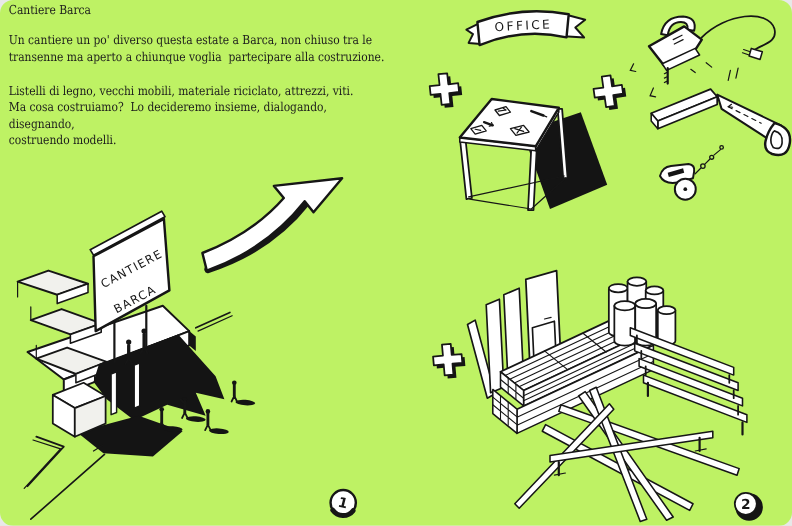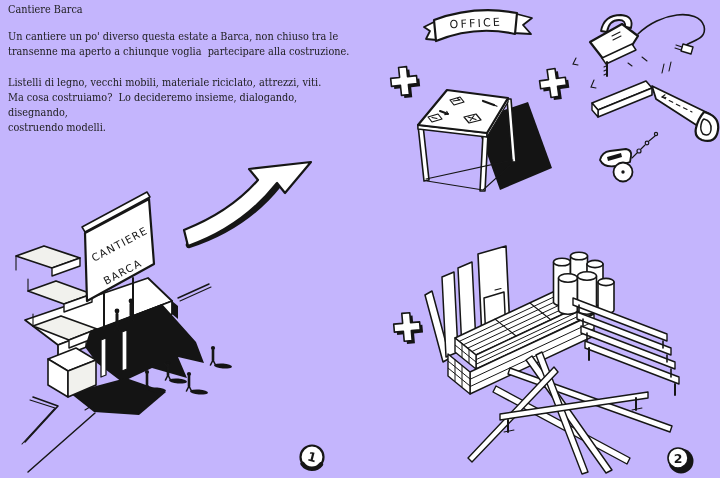--- a/index.html
+++ b/index.html
@@ -1,23 +1,23 @@
 <!DOCTYPE html>
 <html><head>
 <meta charset="utf-8">
 <style>
   html,body{margin:0;padding:0;background:#e8e8e8;}
   .page{
     position:relative;
     width:720px;height:478px;
-    background:#c4b5fd;
+    background:#bef264;
     overflow:hidden;
     font-family:"DejaVu Serif","Liberation Serif",serif;
     color:#1c1c1c;
-    -webkit-user-select:none;user-select:none;
+    -webkit-user-select:none;user-select:none;border-radius:12px;
   }
   .text-block{
     position:absolute;left:8px;top:2px;width:400px;
     transform:scaleX(0.87);transform-origin:0 0;
     font-size:11.2px;line-height:15.2px;
   }
   .title{margin:0 0 12px 0;}
   .para{margin:0 0 15px 0;}
   .line{display:block;white-space:pre-wrap;}
   svg{position:absolute;overflow:visible;}

